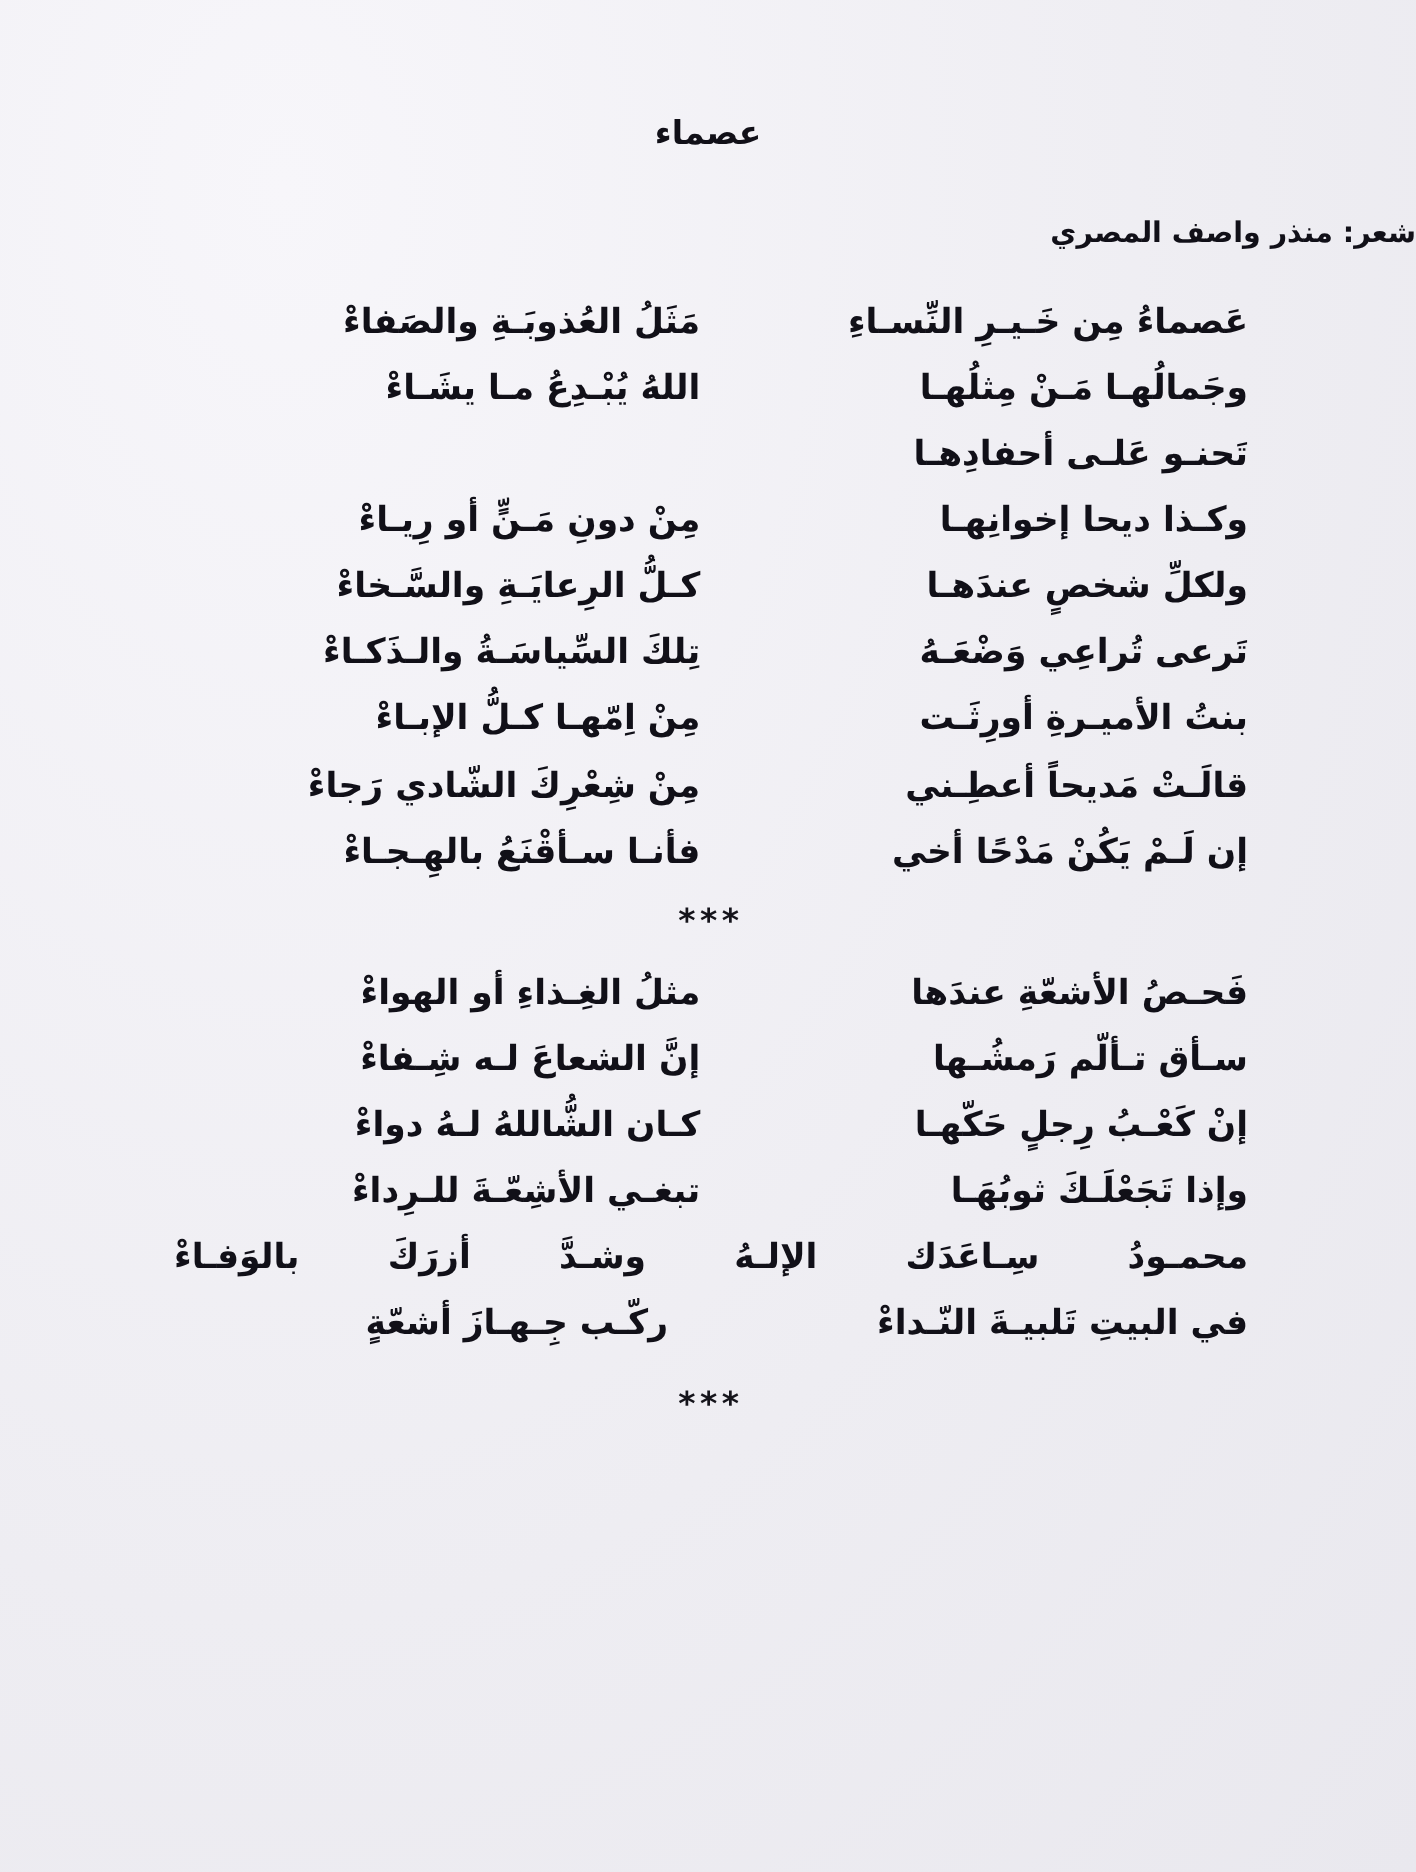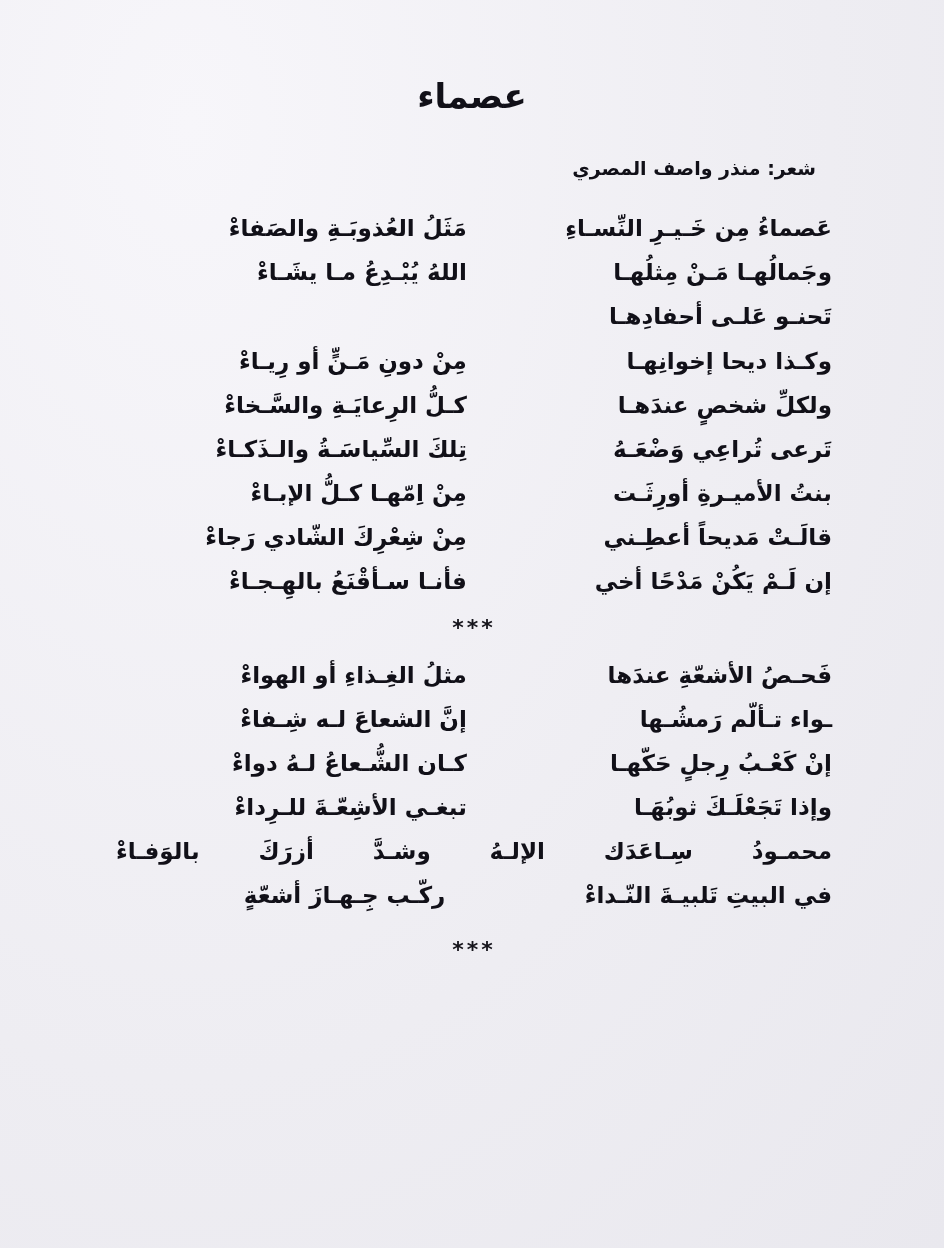--- a/index.html
+++ b/index.html
@@ -25,30 +25,29 @@
   .page {
     position: relative;
     width: 944px;
     height: 1248px;
     box-sizing: border-box;
     padding: 0;
   }
 
   .title {
     text-align: center;
-    font-size: 34px;
+    font-size: 22px;
     font-weight: bold;
     letter-spacing: 0px;
     margin-top: 78px;
     line-height: 1.1;
   }
 
   .byline {
     margin-top: 42px;
-    padding-right: 128px;
     text-align: right;
     font-size: 19px;
     font-weight: bold;
   }
 
   .poem {
     margin-top: 34px;
     padding: 0 112px 0 116px;
   }
 
@@ -136,26 +135,26 @@
     </div>
 
     <div class="separator">***</div>
 
     <div class="stanza">
       <div class="verse-row">
         <div class="hemistich first">فَحـصُ الأشعّةِ عندَها</div>
         <div class="hemistich second">مثلُ الغِـذاءِ أو الهواءْ</div>
       </div>
       <div class="verse-row">
-        <div class="hemistich first">ـواء تـألّم رَمشُـها</div>
+        <div class="hemistich first">سـأق تـألّم رَمشُـها</div>
         <div class="hemistich second">إنَّ الشعاعَ لـه شِـفاءْ</div>
       </div>
       <div class="verse-row">
         <div class="hemistich first">إنْ كَعْـبُ رِجلٍ حَكّهـا</div>
-        <div class="hemistich second">كـان الشُّـعاعُ لـهُ دواءْ</div>
+        <div class="hemistich second">كـان الشُّاللهُ لـهُ دواءْ</div>
       </div>
       <div class="verse-row">
         <div class="hemistich first">وإذا تَجَعْلَـكَ ثوبُهَـا</div>
         <div class="hemistich second">تبغـي الأشِعّـةَ للـرِداءْ</div>
       </div>
       <div class="verse-row">
         <div class="hemistich first" style="width:100%;text-align:justify;text-align-last:justify;">محمـودُ سِـاعَدَك الإلـهُ وشـدَّ أزرَكَ بالوَفـاءْ</div>
       </div>
       <div class="verse-row">
         <div class="hemistich second">في البيتِ تَلبيـةَ النّـداءْ</div>

